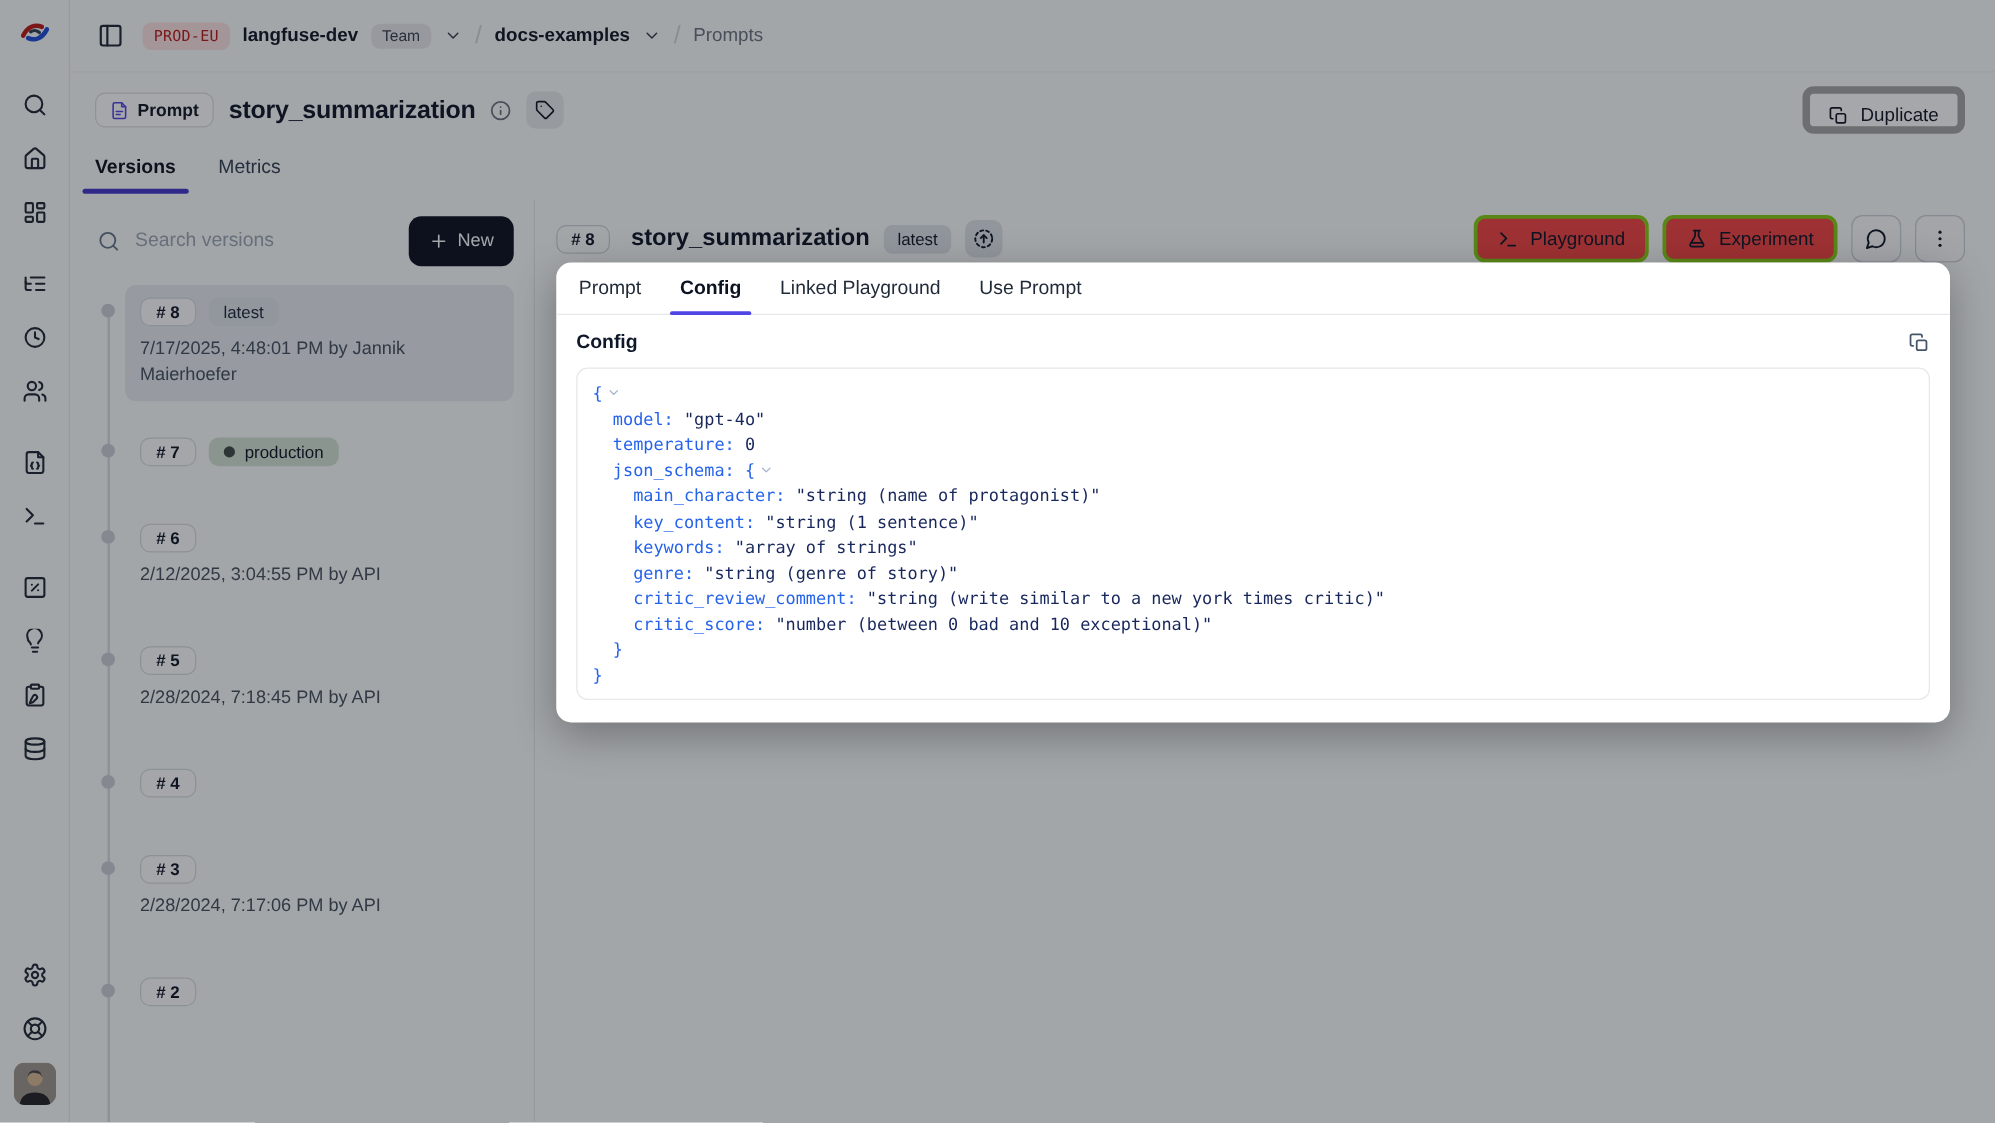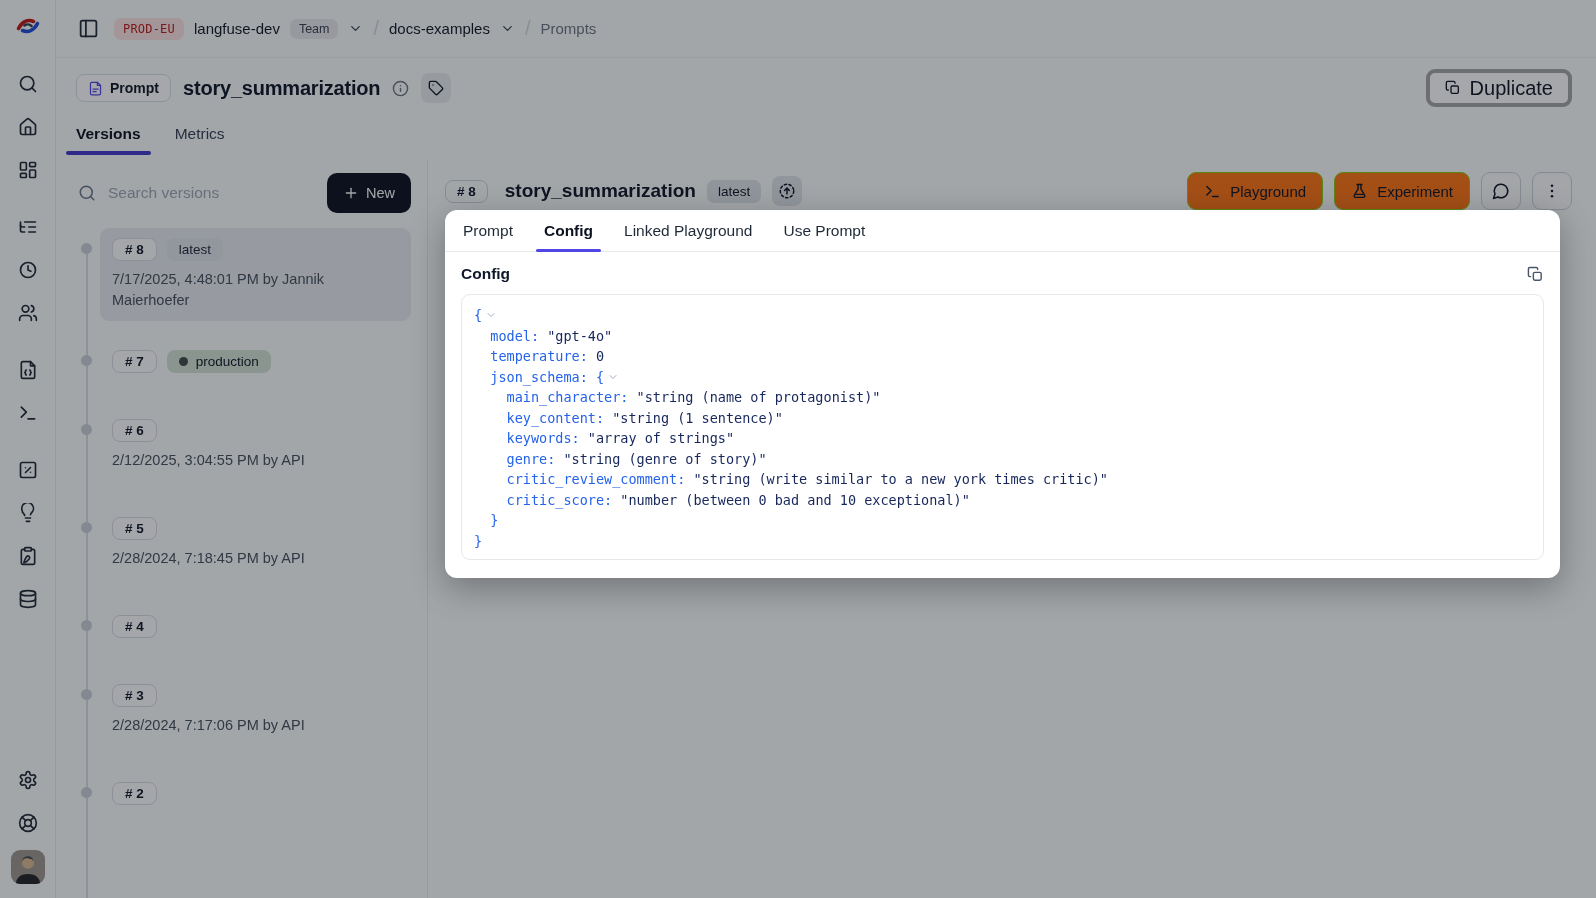--- a/index.html
+++ b/index.html
@@ -18,37 +18,37 @@
   .s-bottom{margin-top:auto}
   .avatar{width:34px;height:34px;border-radius:9px;overflow:hidden;margin-top:6px;cursor:pointer}
 
   
   .topbar{position:absolute;left:56px;right:0;top:0;height:58px;display:flex;align-items:center;gap:10px;
     padding:0 16px;border-bottom:1px solid #eceef1}
   .tb-toggle{width:32px;height:32px;display:grid;place-items:center;color:#1f2937;cursor:pointer}
   .tb-toggle svg{width:21px;height:21px}
   .env-badge{font-family:"DejaVu Sans Mono",monospace;font-size:12px;color:#b91c1c;background:rgba(239,68,68,.14);
     padding:4px 9px;border-radius:7px;letter-spacing:.2px}
-  .crumb-name{font-size:15px;font-weight:400;color:#111827;cursor:pointer}
+  .crumb-name{font-size:15px;font-weight:700;color:#111827;cursor:pointer}
   .type-chip{font-size:12.5px;color:#374151;background:#e5e7eb;padding:3px 9px;border-radius:7px}
   .chev{color:#374151;width:15px;height:15px;cursor:pointer}
   .crumb-sep{color:#cfd4db;font-size:20px;font-weight:300}
   .crumb-muted{font-size:15px;color:#6b7280}
 
   
   .page-head{position:absolute;left:76px;right:24px;top:66px;height:44px;display:flex;align-items:center;gap:12px}
   .prompt-badge{display:flex;align-items:center;gap:7px;border:1px solid #d7dce3;background:#fbfcfd;border-radius:8px;
     padding:5px 11px;font-size:14px;font-weight:600;color:#111827}
   .prompt-badge svg{width:15px;height:15px;color:#4f46e5}
   .page-title{font-size:20px;font-weight:700;letter-spacing:-.2px}
   .info-icn{color:#6b7280;width:17px;height:17px;cursor:pointer}
   .tag-btn{width:30px;height:30px;border-radius:8px;background:#e5e8ec;display:grid;place-items:center;color:#111827;cursor:pointer}
   .tag-btn svg{width:16px;height:16px}
-  .dup-btn{margin-left:auto;display:flex;align-items:center;gap:9px;height:38px;padding:0 15px;border:4px solid #a3a3a3;
-    border-radius:9px;background:#fbfcfd;font-size:20px;font-weight:500;color:#111827;cursor:pointer}
+  .dup-btn{margin-left:auto;display:flex;align-items:flex-end;gap:9px;height:38px;padding:0 15px;border:6px solid #a3a3a3;
+    border-radius:9px;background:#fbfcfd;font-size:15px;font-weight:500;color:#111827;cursor:pointer}
   .dup-btn svg{width:16px;height:16px}
 
   
   .page-tabs{position:absolute;left:66px;top:123px;display:flex;gap:14px}
   .ptab{position:relative;padding:2px 10px 12px;font-size:15.5px;font-weight:500;color:#334155;cursor:pointer}
   .ptab.active{color:#0b1220;font-weight:600}
   .ptab.active::after{content:"";position:absolute;left:0;right:0;bottom:0;height:4px;background:#4338ca;border-radius:2px}
 
   
   .versions-panel{position:absolute;left:56px;top:160px;bottom:0;width:372px;border-right:1px solid #e2e8f0;overflow:hidden}
@@ -72,22 +72,22 @@
   .v-meta{margin-top:8px;font-size:14.5px;color:#44505f;line-height:21px}
 
   
   .detail-head{position:absolute;left:445px;right:24px;top:170px;height:42px;display:flex;align-items:center;gap:11px}
   .d-num{border:1px solid #c9d0d9;border-radius:8px;padding:3px 11px;font-size:13.5px;font-weight:600}
   .d-title{font-size:19px;font-weight:700;margin-left:6px}
   .d-latest{background:#dce1e8;border-radius:7px;padding:4px 11px;font-size:13.5px;color:#111827}
   .promote-btn{width:30px;height:30px;border-radius:8px;background:#dce1e8;display:grid;place-items:center;color:#111827;cursor:pointer}
   .promote-btn svg{width:18px;height:18px}
   .dh-spacer{flex:1}
-  .d-btn{display:flex;align-items:center;gap:9px;height:38px;padding:0 16px;border:1px solid #84cc16;border-radius:9px;
-    background:#f97316;font-size:15px;font-weight:500;color:#0f172a;font-family:inherit;cursor:pointer}
+  .d-btn{display:flex;align-items:center;gap:9px;height:38px;padding:0 16px;border:3px solid #84cc16;border-radius:9px;
+    background:#ef4444;font-size:15px;font-weight:500;color:#0f172a;font-family:inherit;cursor:pointer}
   .d-btn svg{width:17px;height:17px}
   .d-iconbtn{width:40px;height:38px;border:1px solid #c9d0d9;border-radius:9px;background:#f7f9fb;display:grid;place-items:center;color:#0f172a;cursor:pointer}
   .d-iconbtn svg{width:18px;height:18px}
 
   
   .overlay{position:absolute;inset:0;background:rgba(13,17,23,.36);z-index:40}
   .card{position:absolute;left:445px;top:210px;width:1115px;height:368px;background:#fff;border-radius:12px;
     box-shadow:0 10px 34px rgba(0,0,0,.3);z-index:50}
   .card-tabs{display:flex;gap:27px;padding:12px 16px 0;border-bottom:1px solid #e6e8ec}
   .ctab{position:relative;padding:0 2px 11px;font-size:15.5px;font-weight:500;color:#1f2937;cursor:pointer}

